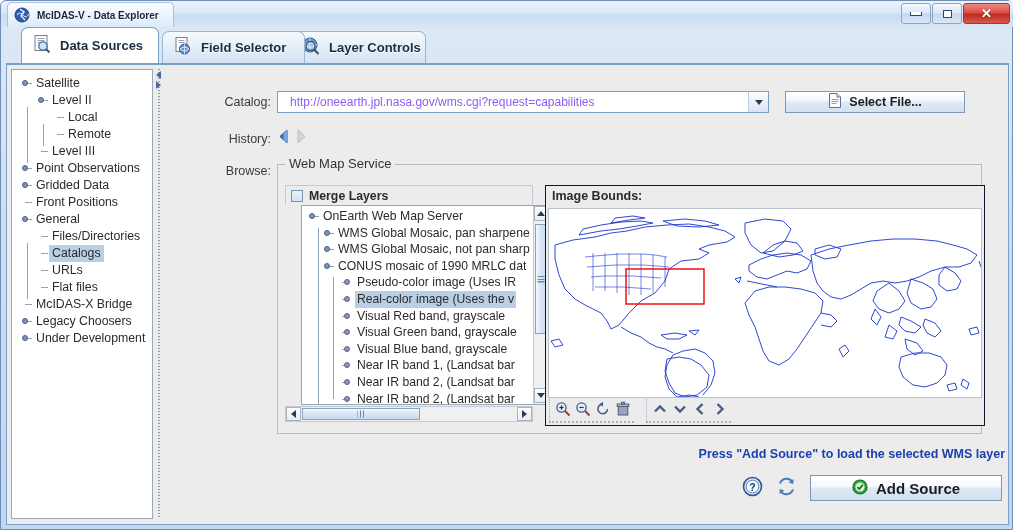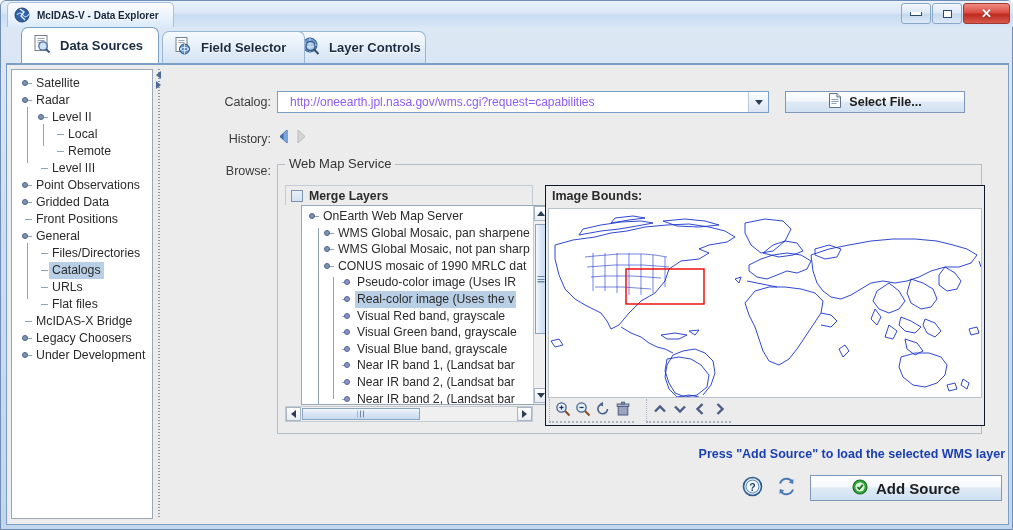--- a/index.html
+++ b/index.html
@@ -365,21 +365,20 @@
       <span class="lbl">Field Selector</span>
     </div>
   </div>
   <div id="tab-underline"></div>
 
   <div id="body">
 
     <div id="sidebar-pane">
       <div id="tree">
           <div class="tnode"><span class="thandle knob" style="left: 4px;"></span><span class="tlabel" style="margin-left: 17px;">Satellite</span></div>
-          <div class="tnode"><span class="thandle knob" style="left: 4px;"></span><span class="tlabel" style="margin-left: 17px;">Radar</span></div>
           <div class="tnode"><span class="thandle knob" style="left: 20px;"></span><span class="tlabel" style="margin-left: 33px;">Level II</span></div>
           <div class="tnode"><span class="thandle" style="left: 36px;"></span><span class="tlabel" style="margin-left: 49px;">Local</span></div>
           <div class="tnode"><span class="thandle" style="left: 36px;"></span><span class="tlabel" style="margin-left: 49px;">Remote</span></div>
           <div class="tnode"><span class="thandle" style="left: 20px;"></span><span class="tlabel" style="margin-left: 33px;">Level III</span></div>
           <div class="tnode"><span class="thandle knob" style="left: 4px;"></span><span class="tlabel" style="margin-left: 17px;">Point Observations</span></div>
           <div class="tnode"><span class="thandle knob" style="left: 4px;"></span><span class="tlabel" style="margin-left: 17px;">Gridded Data</span></div>
           <div class="tnode"><span class="thandle" style="left: 4px;"></span><span class="tlabel" style="margin-left: 17px;">Front Positions</span></div>
           <div class="tnode"><span class="thandle knob" style="left: 4px;"></span><span class="tlabel" style="margin-left: 17px;">General</span></div>
           <div class="tnode"><span class="thandle" style="left: 20px;"></span><span class="tlabel" style="margin-left: 33px;">Files/Directories</span></div>
           <div class="tnode sel"><span class="thandle" style="left: 20px;"></span><span class="tlabel" style="margin-left: 33px;">Catalogs</span></div>

